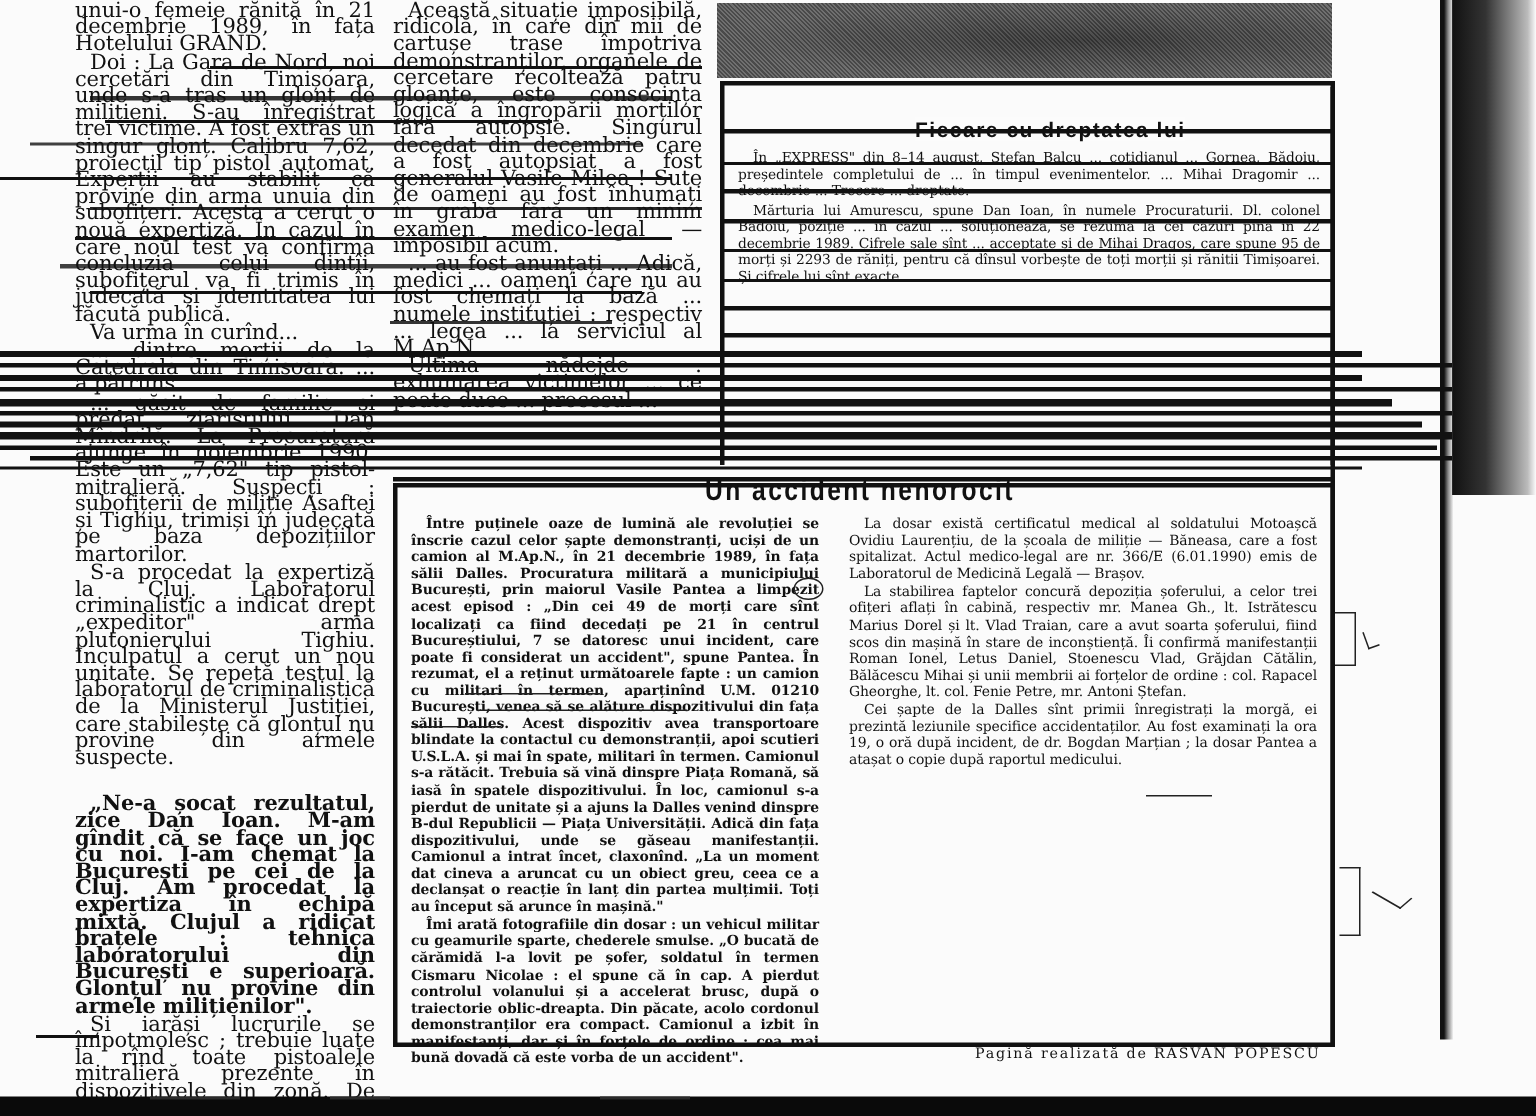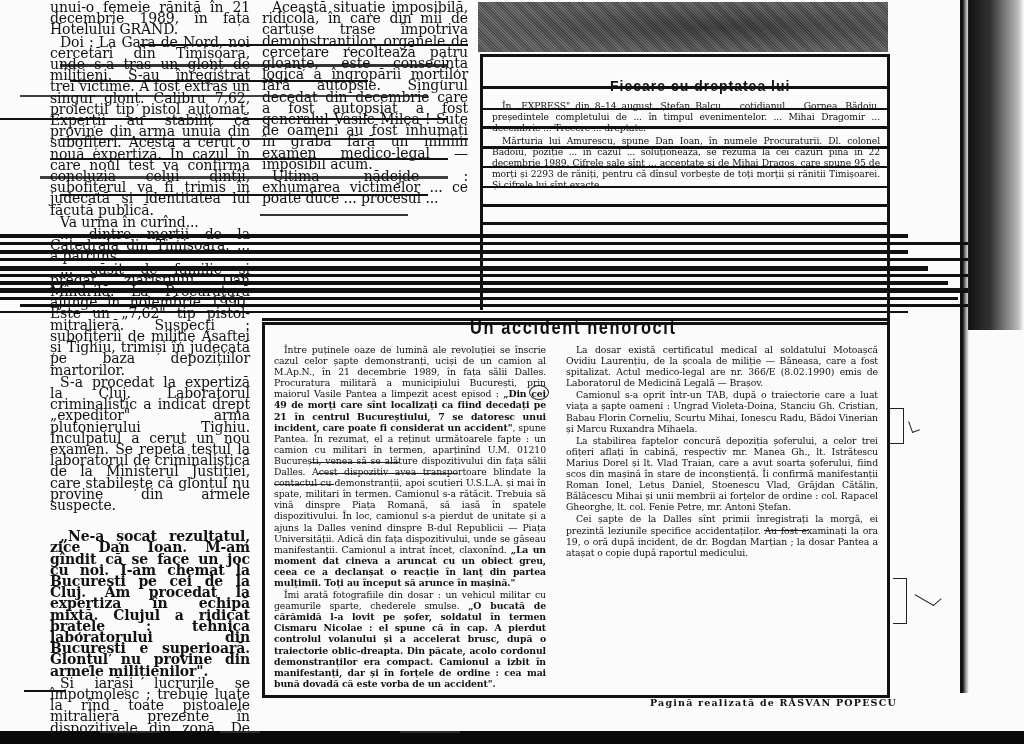--- a/index.html
+++ b/index.html
@@ -22,21 +22,21 @@
       background: radial-gradient(ellipse at 60% 50%, rgba(0,0,0,0.35), rgba(0,0,0,0) 70%); }
 
   .boxframe { position: absolute; border: 3px solid #111; }
   .vline { position: absolute; background: #111; }
   .hline { position: absolute; background: #111; }
 
   .headline { position: absolute; font-family: "Liberation Sans", sans-serif; font-weight: bold; font-stretch: condensed; }
   .box-heading-1 { left: 610px; top: 78px; font-size: 14px; letter-spacing: 1px; color: #111; background: rgba(255,255,255,0.4); }
   .box-heading-2 { left: 470px; top: 316px; font-size: 20px; letter-spacing: 2px; transform: scaleX(0.82); transform-origin: left center; }
 
-  .byline { position: absolute; left: 650px; top: 697px; font-size: 9.5px; font-weight: bold; letter-spacing: 1.2px; }
+  .byline { position: absolute; left: 650px; top: 697px; font-size: 9.5px; font-weight: normal; letter-spacing: 1.2px; }
   .pen { position: absolute; border-color: #222; border-style: solid; }
   .bottom-bar { position: absolute; left: 0; top: 731px; width: 1024px; height: 13px; background: #0a0a0a; }
   .bottom-bar .seg { position: absolute; top: 0; height: 2px; background: #2a2a2a; }
   .right-edge { position: absolute; left: 960px; top: 0; width: 9px; height: 693px;
       background: linear-gradient(90deg, #111 0, #111 30%, #888 60%, transparent 100%); }
   .right-streak-block { position: absolute; left: 968px; top: 0; width: 56px; height: 330px;
       background: linear-gradient(90deg, #111 0%, #333 40%, #bbb 90%, transparent 100%); }
   .circle-mark { position: absolute; left: 529px; top: 385px; width: 20px; height: 15px; border: 1.3px solid #222; border-radius: 50%; }
   .underline-mark { position: absolute; height: 1px; background: #222; }
 </style>
@@ -47,28 +47,29 @@
 
 <div class="right-streak-block"></div>
 <div class="right-edge"></div>
 
 <div class="col" style="left:50px; top:2px; width:200px;">
   <p class="noindent">unui-o femeie rănită în 21 decembrie 1989, în fața Hotelului GRAND.</p>
   <p>Doi : La Gara de Nord, noi cercetări din Timișoara, unde s-a tras un glonț de milițieni. S-au înregistrat trei victime. A fost extras un singur glonț. Calibru 7,62, proiectil tip pistol automat. Experții au stabilit că provine din arma unuia din subofițeri. Acesta a cerut o nouă expertiză. În cazul în care noul test va confirma concluzia celui dintîi, subofițerul va fi trimis în judecată și identitatea lui făcută publică.</p>
   <p>Va urma în curînd...</p>
   <p>... dintre morții de la Catedrala din Timișoara. ... a pătruns ...</p>
   <p>... găsit de familie și predat ziaristului Dan Mîndrilă. La Procuratură ajunge în noiembrie 1990. Este un „7,62" tip pistol-mitralieră. Suspecți : subofițerii de miliție Asaftei și Tighiu, trimiși în judecată pe baza depozițiilor martorilor.</p>
-  <p>S-a procedat la expertiză la Cluj. Laboratorul criminalistic a indicat drept „expeditor" arma plutonierului Tighiu. Inculpatul a cerut un nou examen. Se repetă testul la laboratorul de criminalistică de la Ministerul Justiției, care stabilește că glonțul nu provine din armele suspecte.</p>
+  <p>S-a procedat la expertiză la Cluj. Laboratorul criminalistic a indicat drept „expeditor" arma plutonierului Tighiu. Inculpatul a cerut un nou unitate. Se repetă testul la laboratorul de criminalistică de la Ministerul Justiției, care stabilește că glonțul nu provine din armele suspecte.</p>
   <p class="bold">„Ne-a șocat rezultatul, zice Dan Ioan. M-am gîndit că se face un joc cu noi. I-am chemat la București pe cei de la Cluj. Am procedat la expertiza în echipă mixtă. Clujul a ridicat brațele : tehnica laboratorului din București e superioară. Glonțul nu provine din armele milițienilor".</p>
   <p>Și iarăși lucrurile se împotmolesc ; trebuie luate la rînd toate pistoalele mitralieră prezente în dispozitivele din zonă. De menționat că arma suspectului numărul 3, maiorul Sucală (M.I.) nu a fost expertizată. Pe baza depozițiilor martorilor oculari mr. Sucală a fost arestat timp de două luni ; el a fost văzut trăgînd din același loc și în aceeași direcție. Astăzi, Sucală e liber.</p>
 </div>
 <div class="hline" style="left:24px; top:690px; width:42px; height:1.5px;"></div>
 
 <div class="col" style="left:262px; top:2px; width:206px;">
   <p>Această situație imposibilă, ridicolă, în care din mii de cartușe trase împotriva demonstranților, organele de cercetare recoltează patru gloanțe, este consecința logică a îngropării morților fără autopsie. Singurul decedat din decembrie care a fost autopsiat a fost generalul Vasile Milea ! Sute de oameni au fost înhumați în grabă fără un minim examen medico-legal — imposibil acum.</p>
+  <p>... au fost anunțați ... Adică, medici ... oameni care nu au fost chemați la bază ... numele instituției : respectiv ... legea ... la serviciul al M.Ap.N.</p>
   <p>Ultima nădejde : exhumarea victimelor ... ce poate duce ... procesul ...</p>
 </div>
 
 <div class="boxframe" style="left:480px; top:54px; width:410px; height:256px; border-bottom:none;"></div>
 <div class="headline box-heading-1">Fiecare cu dreptatea lui</div>
 <div class="col" style="left:492px; top:100px; width:388px; font-size:9.2px;">
   <p>În „EXPRESS" din 8–14 august, Ștefan Balcu ... cotidianul ... Gornea, Bădoiu, președintele completului de ... în timpul evenimentelor. ... Mihai Dragomir ... decembrie ... Trecere ... dreptate.</p>
   <p>Mărturia lui Amurescu, spune Dan Ioan, în numele Procuraturii. Dl. colonel Bădoiu, poziție ... în cazul ... soluționează, se rezumă la cei cazuri pînă în 22 decembrie 1989. Cifrele sale sînt ... acceptate și de Mihai Dragoș, care spune 95 de morți și 2293 de răniți, pentru că dînsul vorbește de toți morții și rănitii Timișoarei. Și cifrele lui sînt exacte.</p>
 </div>
 
@@ -102,32 +103,31 @@
   <div class="streak" style="top:297px; height:3px; left:0; right:10px;"></div>
   <div class="streak" style="top:304px; height:3px; left:20px; right:0;"></div>
   <div class="streak" style="top:311px; height:2px; left:0; right:60px;"></div>
 </div>
 <div class="vline" style="left:887px; top:58px; width:3px; height:640px;"></div>
 
 <div class="boxframe" style="left:262px; top:322px; width:628px; height:376px;"></div>
 <div class="hline" style="left:262px; top:318px; width:628px; height:3px;"></div>
 <div class="headline box-heading-2">Un accident nenorocit</div>
 
-<div class="col" style="left:274px; top:344px; width:272px; font-size:9.3px; line-height:11.1px;">
+<div class="col" style="left:274px; top:344px; width:272px; font-size:9.3px; line-height:11.1px;font-weight:bold;">
   <p>
     <span>Între puținele oaze de lumină ale revoluției se înscrie cazul celor șapte demonstranți, uciși de un camion al M.Ap.N., în 21 decembrie 1989, în fața sălii Dalles. Procuratura militară a municipiului București, prin maiorul Vasile Pantea a limpezit acest episod : </span><b>„Din cei 49 de morți care sînt localizați ca fiind decedați pe 21 în centrul Bucureștiului, 7 se datoresc unui incident, care poate fi considerat un accident"</b><span>, spune Pantea. În rezumat, el a reținut următoarele fapte : un camion cu militari în termen, aparținînd U.M. 01210 București, venea să se alăture dispozitivului din fața sălii Dalles. Acest dispozitiv avea transportoare blindate la contactul cu demonstranții, apoi scutieri U.S.L.A. și mai în spate, militari în termen. Camionul s-a rătăcit. Trebuia să vină dinspre Piața Romană, să iasă în spatele dispozitivului. În loc, camionul s-a pierdut de unitate și a ajuns la Dalles venind dinspre B-dul Republicii — Piața Universității. Adică din fața dispozitivului, unde se găseau manifestanții. Camionul a intrat încet, claxonînd. </span><b>„La un moment dat cineva a aruncat cu un obiect greu, ceea ce a declanșat o reacție în lanț din partea mulțimii. Toți au început să arunce în mașină."</b>
   </p>
   <p>
     <span>Îmi arată fotografiile din dosar : un vehicul militar cu geamurile sparte, chederele smulse. </span><b>„O bucată de cărămidă l-a lovit pe șofer, soldatul în termen Cismaru Nicolae : el spune că în cap. A pierdut controlul volanului și a accelerat brusc, după o traiectorie oblic-dreapta. Din păcate, acolo cordonul demonstranților era compact. Camionul a izbit în manifestanți, dar și în forțele de ordine : cea mai bună dovadă că este vorba de un accident".</b>
   </p>
 </div>
 
 <div class="col" style="left:566px; top:344px; width:312px; font-size:9.3px; line-height:11.1px;">
-  <p>La dosar există certificatul medical al soldatului Motoașcă Ovidiu Laurențiu, de la școala de miliție — Băneasa, care a fost spitalizat. Actul medico-legal are nr. 366/E (8.02.1990) emis de Laboratorul de Medicină Legală — Brașov.</p>
-  <p>Camionul s-a oprit într-un TAB, după o traiectorie care a luat viața a șapte oameni : Ungrad Violeta-Doina, Stanciu Gh. Cristian, Babau Florin Corneliu, Scurtu Mihai, Ionescu Radu, Bădoi Vinerian și Marcu Ruxandra Mihaela.</p>
+  <p>La dosar există certificatul medical al soldatului Motoașcă Ovidiu Laurențiu, de la școala de miliție — Băneasa, care a fost spitalizat. Actul medico-legal are nr. 366/E (6.01.1990) emis de Laboratorul de Medicină Legală — Brașov.</p>
   <p>La stabilirea faptelor concură depoziția șoferului, a celor trei ofițeri aflați în cabină, respectiv mr. Manea Gh., lt. Istrătescu Marius Dorel și lt. Vlad Traian, care a avut soarta șoferului, fiind scos din mașină în stare de inconștiență. Îi confirmă manifestanții Roman Ionel, Letus Daniel, Stoenescu Vlad, Grăjdan Cătălin, Bălăcescu Mihai și unii membrii ai forțelor de ordine : col. Rapacel Gheorghe, lt. col. Fenie Petre, mr. Antoni Ștefan.</p>
   <p>Cei șapte de la Dalles sînt primii înregistrați la morgă, ei prezintă leziunile specifice accidentaților. Au fost examinați la ora 19, o oră după incident, de dr. Bogdan Marțian ; la dosar Pantea a atașat o copie după raportul medicului.</p>
 </div>
 <div class="byline">Pagină realizată de RĂSVAN POPESCU</div>
 
 <div class="circle-mark"></div>
 <div class="underline-mark" style="left:310px; top:462px; width:90px;"></div>
 <div class="underline-mark" style="left:318px; top:473px; width:140px;"></div>
 <div class="underline-mark" style="left:274px; top:484px; width:60px;"></div>
 <div class="underline-mark" style="left:764px; top:530px; width:44px;"></div>

